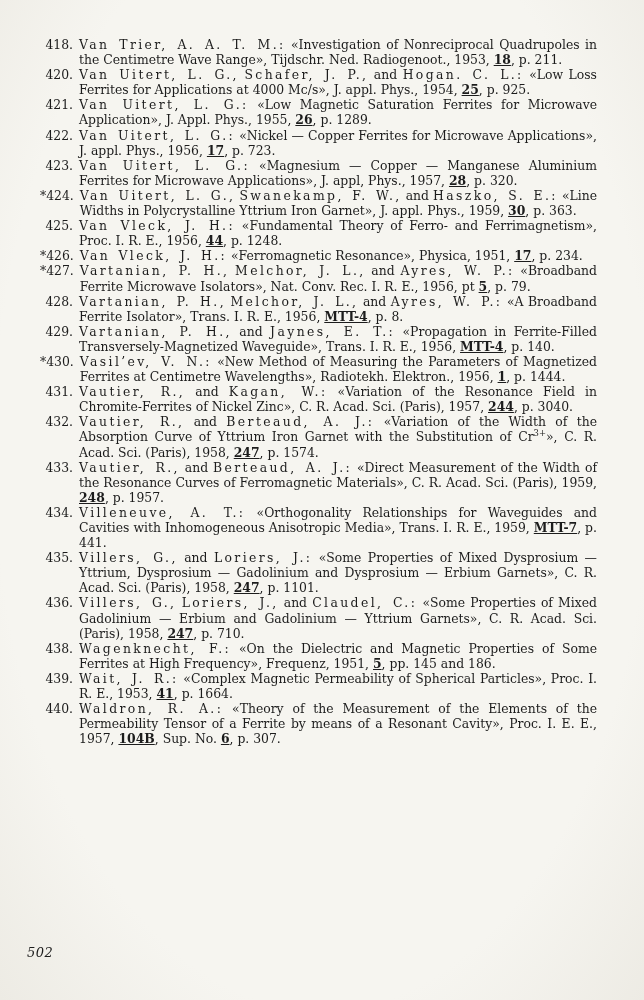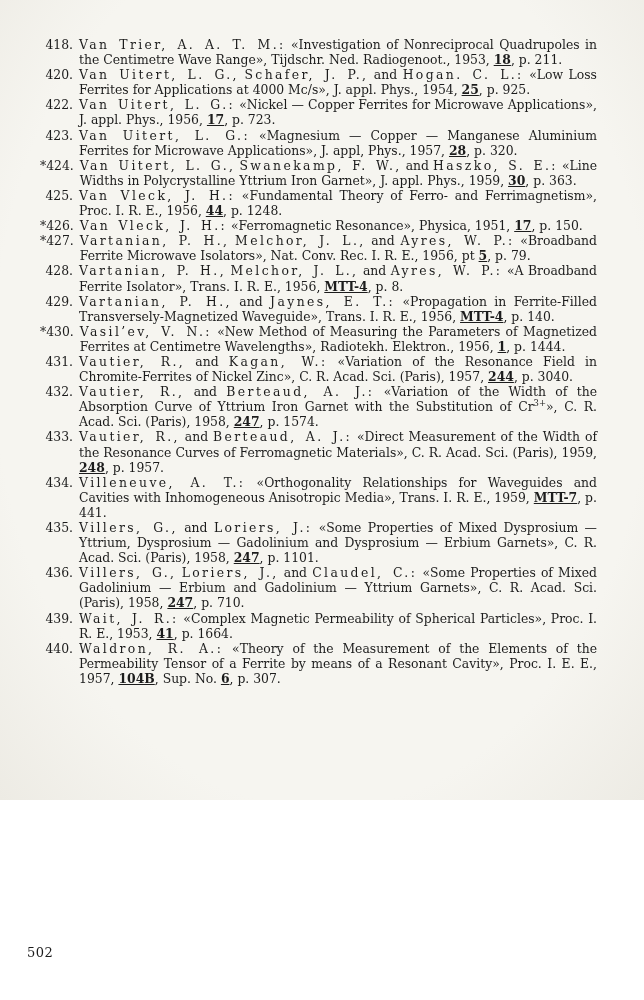--- a/index.html
+++ b/index.html
@@ -5,21 +5,21 @@
   html, body {
     margin: 0;
     padding: 0;
     width: 644px;
     height: 1000px;
     overflow: hidden;
   }
   .page {
     position: relative;
     width: 644px;
-    height: 800px;
+    height: 1000px;
     background: radial-gradient(ellipse at 50% 45%, var(--paper, #f6f5f0) 72%, #edebe4 100%);
     color: var(--ink, #1c1c1c);
     font-family: "DejaVu Serif", "Liberation Serif", serif;
     font-size: 12.4px;
     line-height: 15.1px;
   }
   .refs {
     position: absolute;
     left: 40px;
     top: 37px;
@@ -44,54 +44,59 @@
   .seg-i  { }
   .seg-b  { font-weight: bold; text-decoration: underline; }
   .seg-sp { letter-spacing: 2.4px; word-spacing: 2px; }
   .seg-sup{ vertical-align: super; font-size: 0.68em; line-height: 0; }
   .pagenum {
     position: absolute;
     left: 27px;
     top: 945px;
     font-size: 13px;
     letter-spacing: 0.5px;
+    font-style: italic;
   }
 </style>
 </head>
 <body>
 
 <div class="page">
   <div class="refs">
       <div class="entry">
         <span class="num">418.</span>
         <span class="body"><span class="seg-sp">Van Trier, A. A. T. M.:</span><span class="seg-n"> «Investigation of Nonreciprocal Quadrupoles in the Centimetre Wave Range», </span><span class="seg-i">Tijdschr. Ned. Radiogenoot.</span><span class="seg-n">, 1953, </span><span class="seg-b">18</span><span class="seg-n">, p. 211.</span></span>
       </div>
       <div class="entry">
         <span class="num">420.</span>
         <span class="body"><span class="seg-sp">Van Uitert, L. G.,</span><span class="seg-n"> </span><span class="seg-sp">Schafer, J. P.,</span><span class="seg-n"> and </span><span class="seg-sp">Hogan. C. L.:</span><span class="seg-n"> «Low Loss Ferrites for Applications at 4000 Mc/s», </span><span class="seg-i">J. appl. Phys.</span><span class="seg-n">, 1954, </span><span class="seg-b">25</span><span class="seg-n">, p. 925.</span></span>
+      </div>
+      <div class="entry">
+        <span class="num">421.</span>
+        <span class="body"><span class="seg-sp">Van Uitert, L. G.:</span><span class="seg-n"> «Low Magnetic Saturation Ferrites for Microwave Application», </span><span class="seg-i">J. Appl. Phys.</span><span class="seg-n">, 1955, </span><span class="seg-b">26</span><span class="seg-n">, p. 1289.</span></span>
       </div>
       <div class="entry">
         <span class="num">422.</span>
         <span class="body"><span class="seg-sp">Van Uitert, L. G.:</span><span class="seg-n"> «Nickel — Copper Ferrites for Microwave Applications», </span><span class="seg-i">J. appl. Phys.</span><span class="seg-n">, 1956, </span><span class="seg-b">17</span><span class="seg-n">, p. 723.</span></span>
       </div>
       <div class="entry">
         <span class="num">423.</span>
         <span class="body"><span class="seg-sp">Van Uitert, L. G.:</span><span class="seg-n"> «Magnesium — Copper — Manganese Aluminium Ferrites for Microwave Applications», </span><span class="seg-i">J. appl, Phys.</span><span class="seg-n">, 1957, </span><span class="seg-b">28</span><span class="seg-n">, p. 320.</span></span>
       </div>
       <div class="entry">
         <span class="num">*424.</span>
         <span class="body"><span class="seg-sp">Van Uitert, L. G.,</span><span class="seg-n"> </span><span class="seg-sp">Swanekamp, F. W.,</span><span class="seg-n"> and </span><span class="seg-sp">Haszko, S. E.:</span><span class="seg-n"> «Line Widths in Polycrystalline Yttrium Iron Garnet», </span><span class="seg-i">J. appl. Phys.</span><span class="seg-n">, 1959, </span><span class="seg-b">30</span><span class="seg-n">, p. 363.</span></span>
       </div>
       <div class="entry">
         <span class="num">425.</span>
         <span class="body"><span class="seg-sp">Van Vleck, J. H.:</span><span class="seg-n"> «Fundamental Theory of Ferro- and Ferrimagnetism», </span><span class="seg-i">Proc. I. R. E.</span><span class="seg-n">, 1956, </span><span class="seg-b">44</span><span class="seg-n">, p. 1248.</span></span>
       </div>
       <div class="entry">
         <span class="num">*426.</span>
-        <span class="body"><span class="seg-sp">Van Vleck, J. H.:</span><span class="seg-n"> «Ferromagnetic Resonance», </span><span class="seg-i">Physica</span><span class="seg-n">, 1951, </span><span class="seg-b">17</span><span class="seg-n">, p. 150.</span></span>
+        <span class="body"><span class="seg-sp">Van Vleck, J. H.:</span><span class="seg-n"> «Ferromagnetic Resonance», </span><span class="seg-i">Physica</span><span class="seg-n">, 1951, </span><span class="seg-b">17</span><span class="seg-n">, p. 234.</span></span>
       </div>
       <div class="entry">
         <span class="num">*427.</span>
         <span class="body"><span class="seg-sp">Vartanian, P. H.,</span><span class="seg-n"> </span><span class="seg-sp">Melchor, J. L.,</span><span class="seg-n"> and </span><span class="seg-sp">Ayres, W. P.:</span><span class="seg-n"> «Broadband Ferrite Microwave Isolators», </span><span class="seg-i">Nat. Conv. Rec. I. R. E.</span><span class="seg-n">, 1956, pt </span><span class="seg-b">5</span><span class="seg-n">, p. 79.</span></span>
       </div>
       <div class="entry">
         <span class="num">428.</span>
         <span class="body"><span class="seg-sp">Vartanian, P. H.,</span><span class="seg-n"> </span><span class="seg-sp">Melchor, J. L.,</span><span class="seg-n"> and </span><span class="seg-sp">Ayres, W. P.:</span><span class="seg-n"> «A Broadband Ferrite Isolator», </span><span class="seg-i">Trans. I. R. E.</span><span class="seg-n">, 1956, </span><span class="seg-b">MTT-4</span><span class="seg-n">, p. 8.</span></span>
       </div>
       <div class="entry">
@@ -120,20 +125,24 @@
       </div>
       <div class="entry">
         <span class="num">435.</span>
         <span class="body"><span class="seg-sp">Villers, G.,</span><span class="seg-n"> and </span><span class="seg-sp">Loriers, J.:</span><span class="seg-n"> «Some Properties of Mixed Dysprosium — Yttrium, Dysprosium — Gadolinium and Dysprosium — Erbium Garnets», </span><span class="seg-i">C. R. Acad. Sci. (Paris)</span><span class="seg-n">, 1958, </span><span class="seg-b">247</span><span class="seg-n">, p. 1101.</span></span>
       </div>
       <div class="entry">
         <span class="num">436.</span>
         <span class="body"><span class="seg-sp">Villers, G.,</span><span class="seg-n"> </span><span class="seg-sp">Loriers, J.,</span><span class="seg-n"> and </span><span class="seg-sp">Claudel, C.:</span><span class="seg-n"> «Some Properties of Mixed Gadolinium — Erbium and Gadolinium — Yttrium Garnets», </span><span class="seg-i">C. R. Acad. Sci.</span><span class="seg-n"> (Paris), 1958, </span><span class="seg-b">247</span><span class="seg-n">, p. 710.</span></span>
       </div>
       <div class="entry">
+        <span class="num">438.</span>
+        <span class="body"><span class="seg-sp">Wagenknecht, F.:</span><span class="seg-n"> «On the Dielectric and Magnetic Properties of Some Ferrites at High Frequency», </span><span class="seg-i">Frequenz</span><span class="seg-n">, 1951, </span><span class="seg-b">5</span><span class="seg-n">, pp. 145 and 186.</span></span>
+      </div>
+      <div class="entry">
         <span class="num">439.</span>
         <span class="body"><span class="seg-sp">Wait, J. R.:</span><span class="seg-n"> «Complex Magnetic Permeability of Spherical Particles», </span><span class="seg-i">Proc. I. R. E.</span><span class="seg-n">, 1953, </span><span class="seg-b">41</span><span class="seg-n">, p. 1664.</span></span>
       </div>
       <div class="entry">
         <span class="num">440.</span>
         <span class="body"><span class="seg-sp">Waldron, R. A.:</span><span class="seg-n"> «Theory of the Measurement of the Elements of the Permeability Tensor of a Ferrite by means of a Resonant Cavity», </span><span class="seg-i">Proc. I. E. E.</span><span class="seg-n">, 1957, </span><span class="seg-b">104B</span><span class="seg-n">, Sup. No. </span><span class="seg-b">6</span><span class="seg-n">, p. 307.</span></span>
       </div>
     </div>
   <div class="pagenum">502</div>
 </div>

